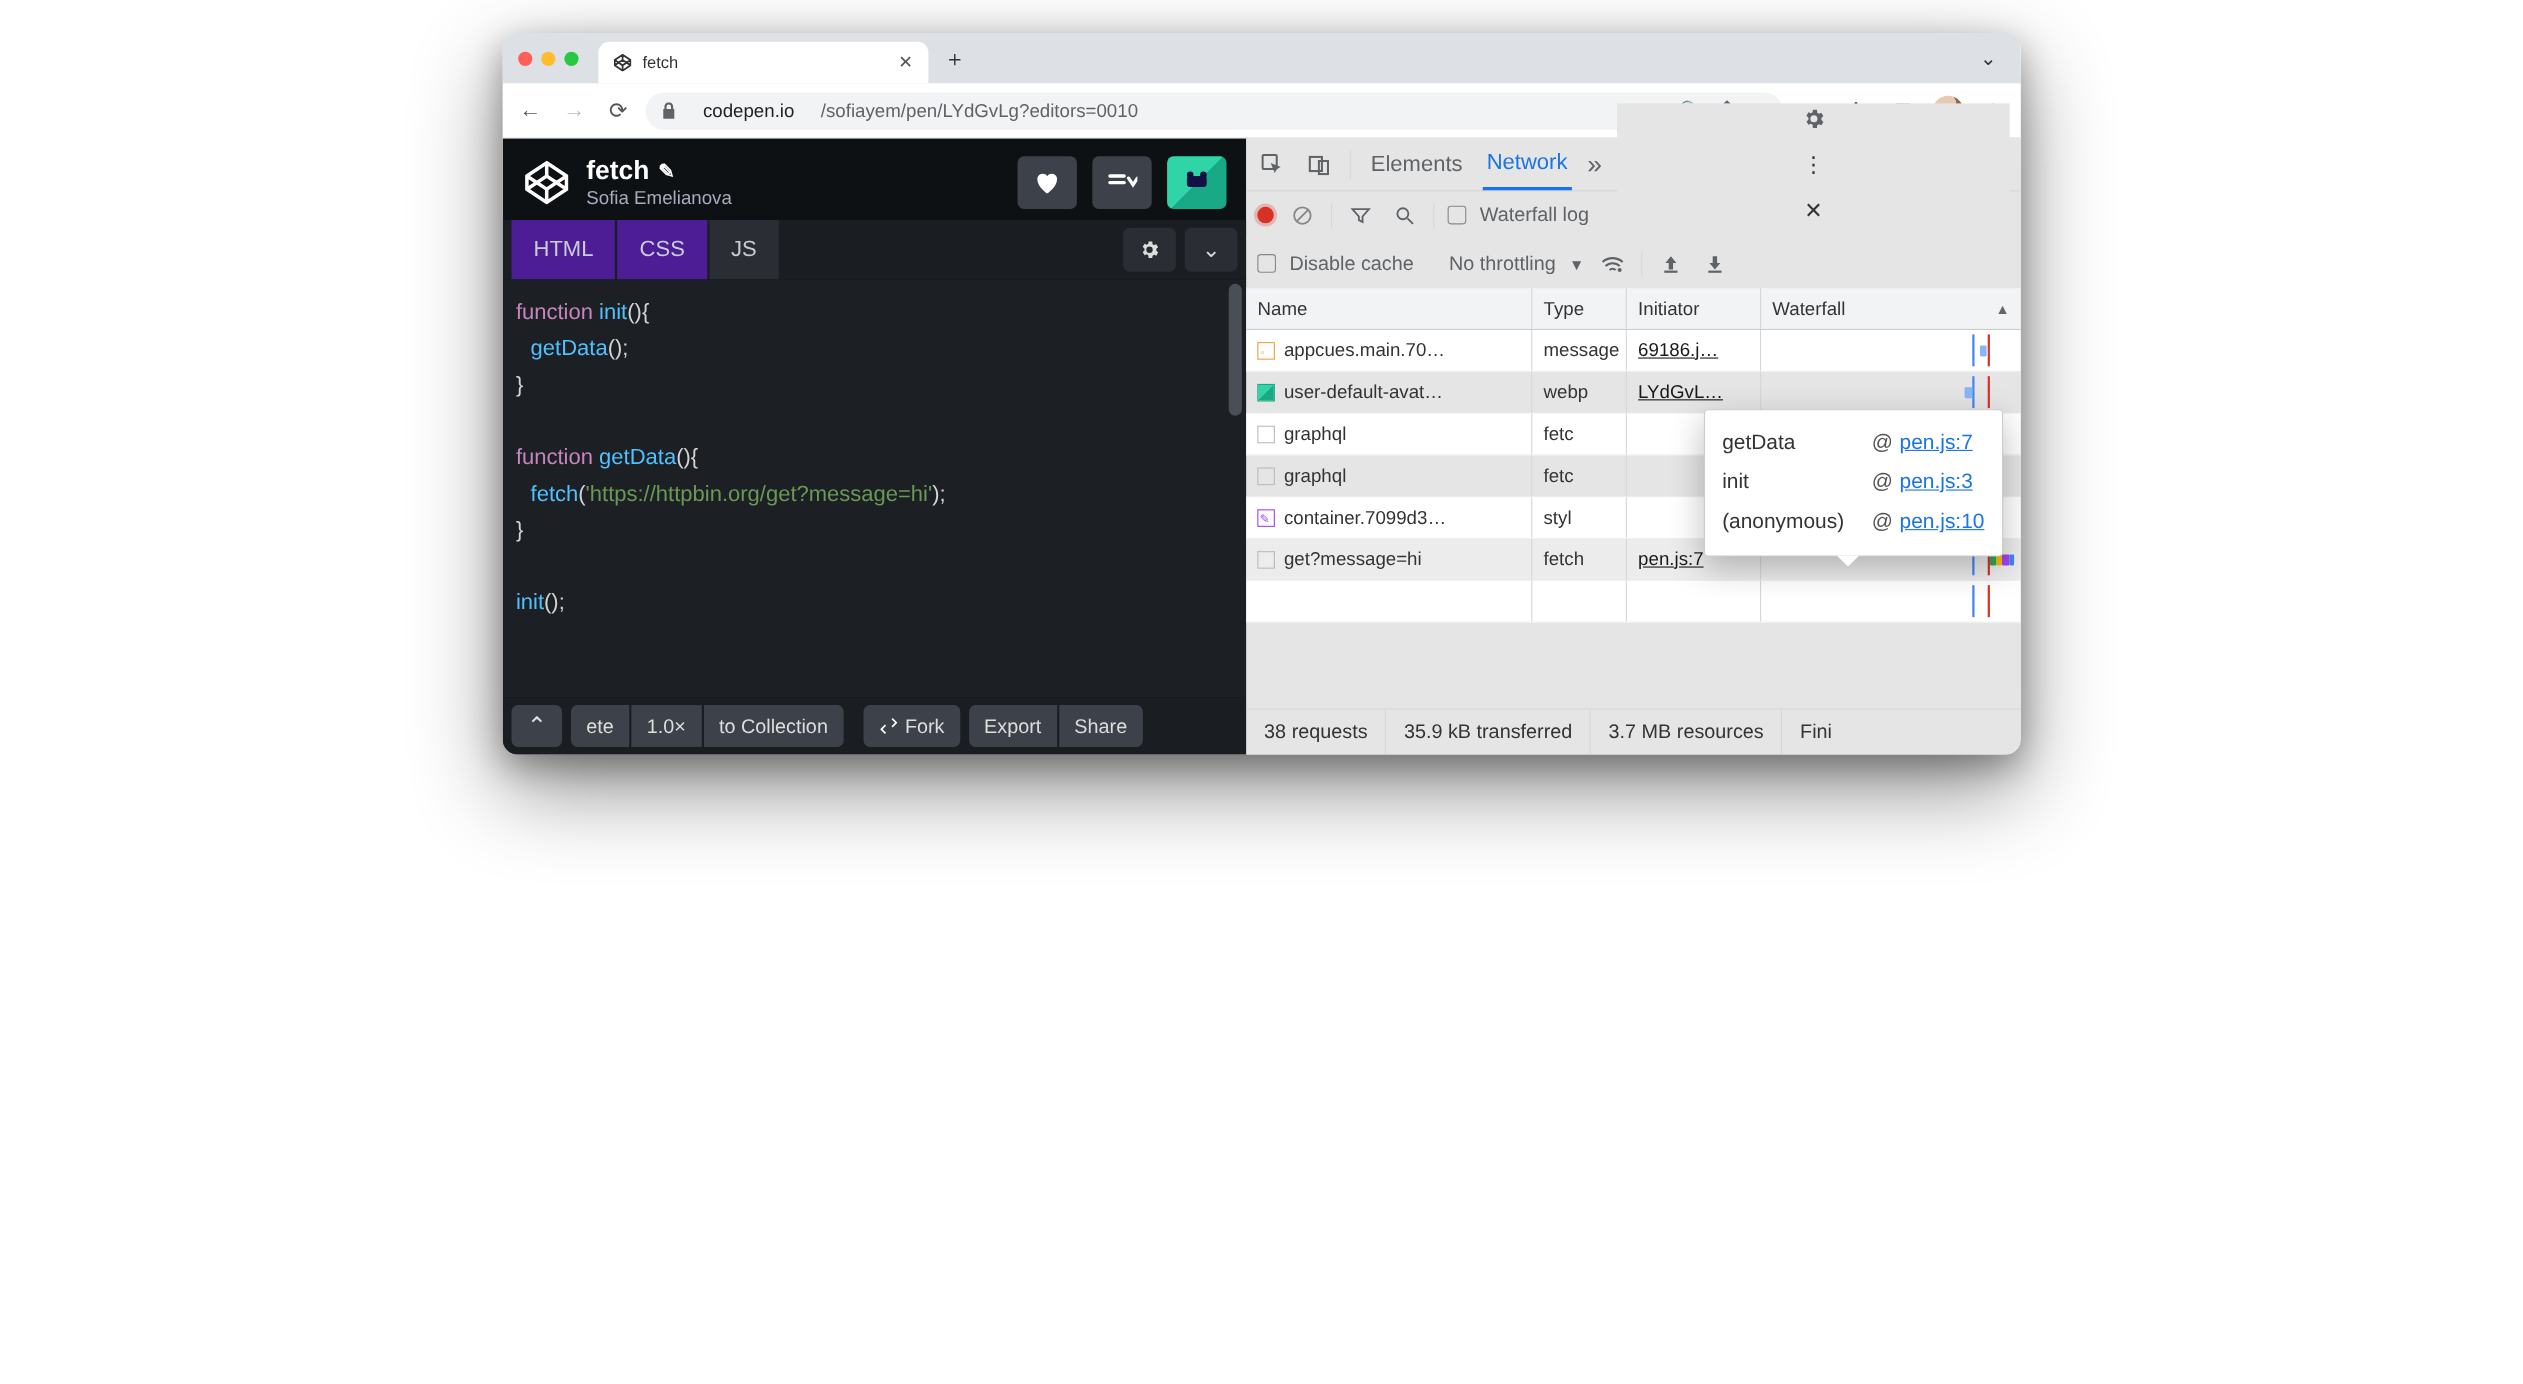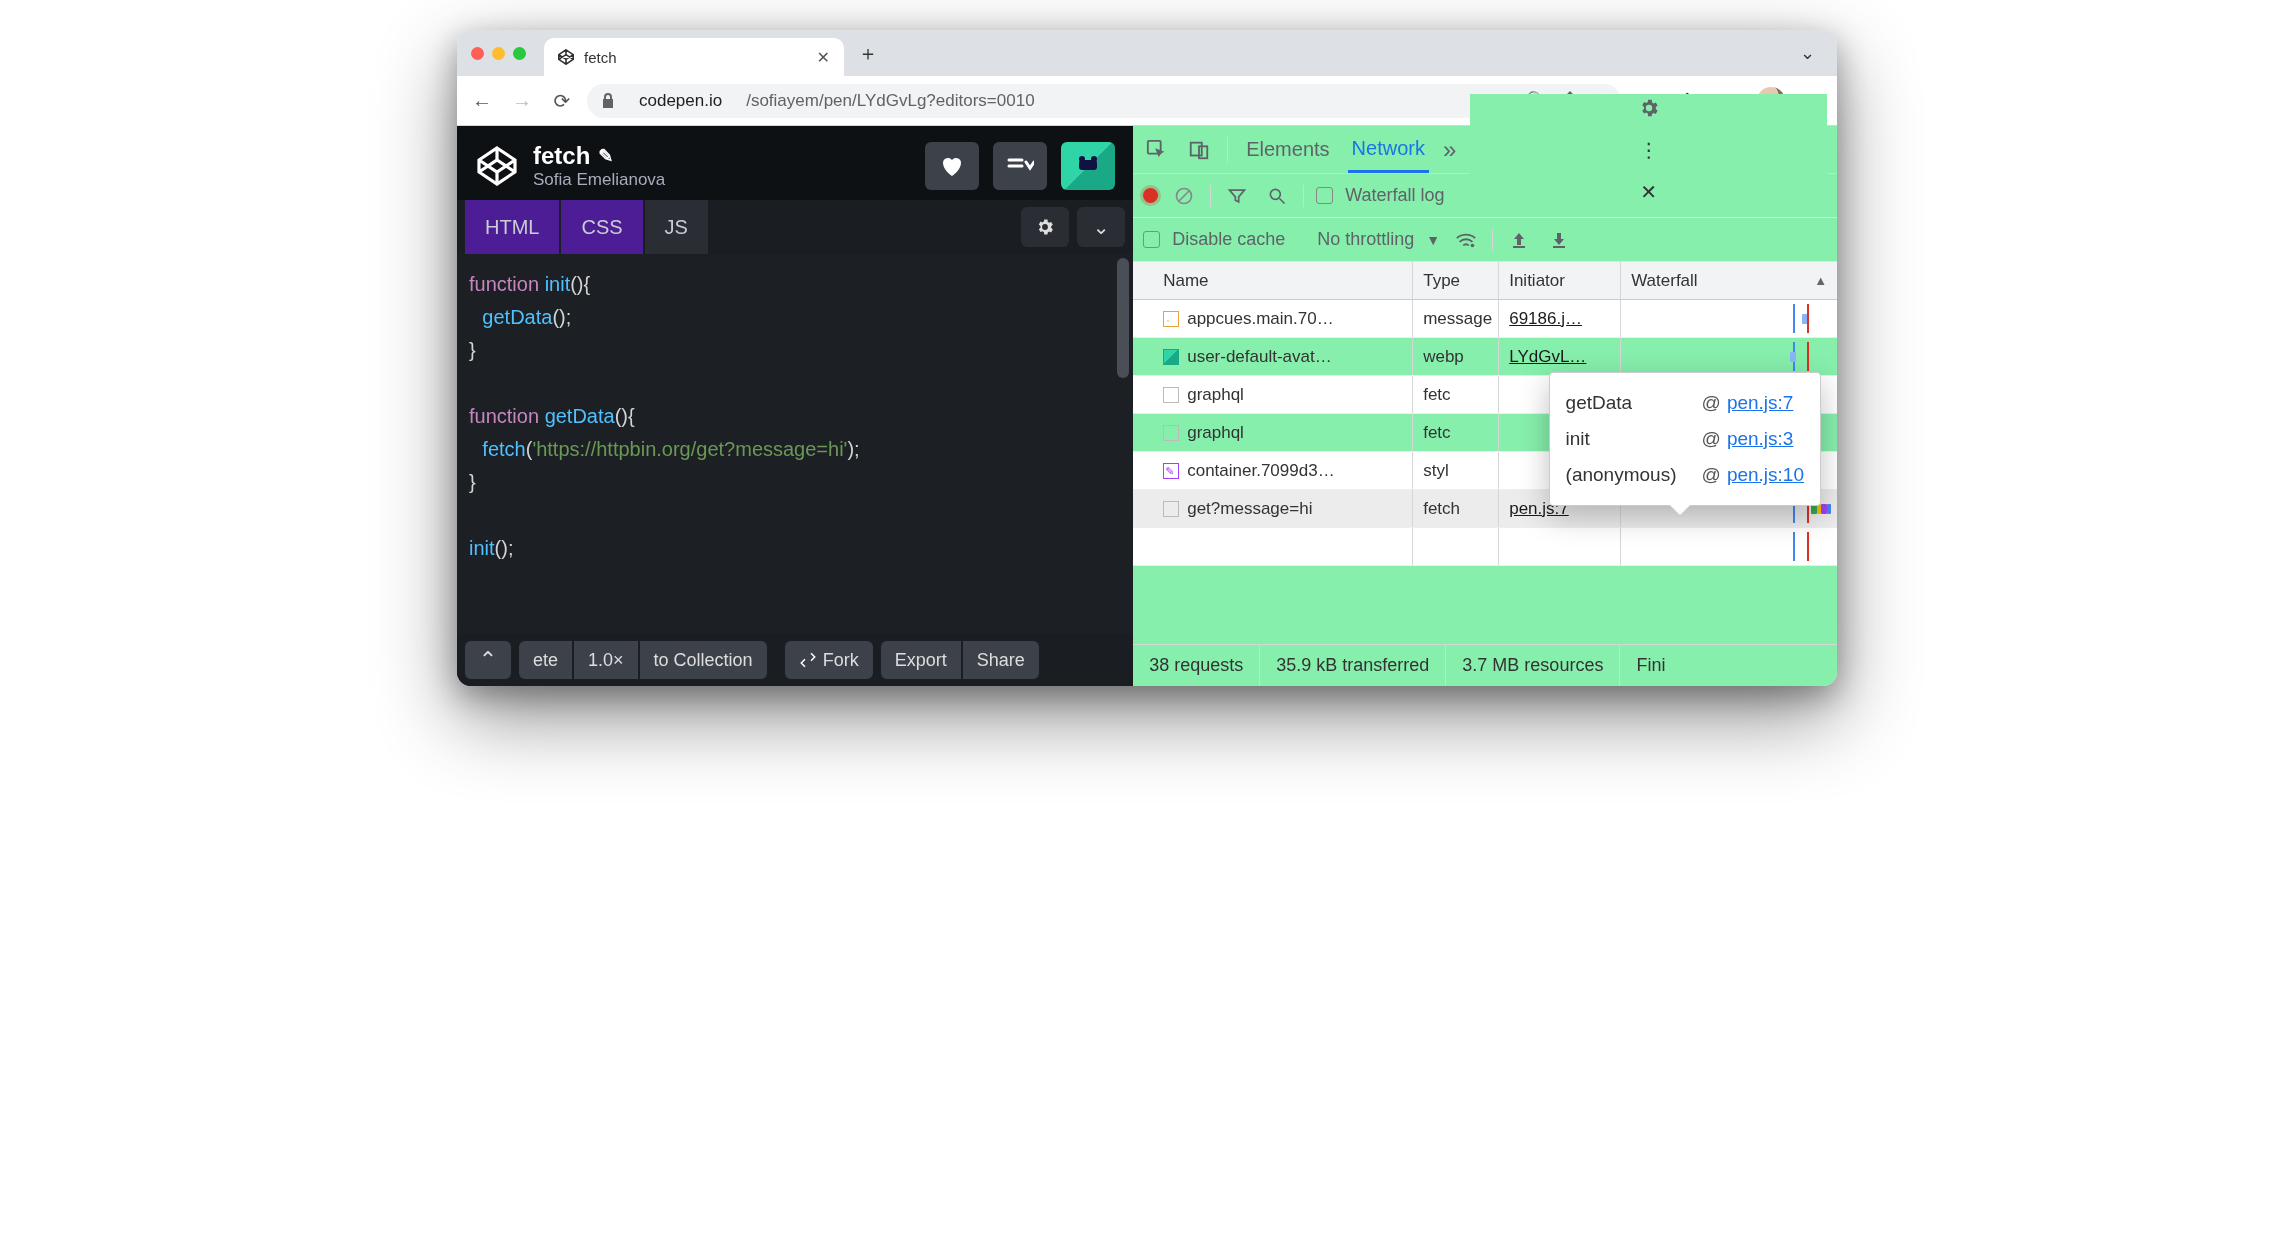--- a/index.html
+++ b/index.html
@@ -53,21 +53,21 @@
   }
   .url-pill .host{color:#202124;}
   .url-right{ margin-left:auto; display:flex; gap:14px; color:#5f6368; }
   .toolbar-icons{ display:flex; gap:12px; align-items:center; }
   .toolbar-icons .ib{font-size:18px;}
   .avatar{ width:28px;height:28px;border-radius:50%; background: radial-gradient(circle at 40% 30%, #e6c9b0 0 40%, #8a6a55 41% 100%); }
 
   
   .content { display:flex; height: 560px; }
   .left { flex: 0 0 49%; background:#0e1114; color:#ddd; display:flex; flex-direction:column; position:relative; }
-  .right { flex:1; background:#86efac; display:flex; flex-direction:column; font-size:17px; color:#333; position:relative; }
+  .right { flex:1; background:#e5e5e5; display:flex; flex-direction:column; font-size:17px; color:#333; position:relative; }
 
   
   .cp-header{ display:flex; align-items:center; gap:14px; padding:16px 18px 10px 18px; }
   .cp-logo{ width:44px; height:44px; display:flex; align-items:center; justify-content:center; }
   .cp-logo svg{width:40px;height:40px;}
   .cp-title{ display:flex; flex-direction:column; }
   .cp-title .t{ font-size:24px; font-weight:700; color:#fff; display:flex; align-items:center; gap:8px;}
   .cp-title .a{ font-size:17px; color:#aab; }
   .cp-header .sp{flex:1;}
   .cp-btn{ width:54px; height:48px; background:#3d424a; border-radius:6px; display:flex; align-items:center; justify-content:center; color:#fff; font-size:22px;}
@@ -112,21 +112,21 @@
   .rec{ width:15px; height:15px; background:#d93025; border-radius:50%; box-shadow:0 0 0 3px rgba(217,48,37,0.25); }
   .chk{ width:17px; height:17px; border:1.5px solid #888; border-radius:3px; display:inline-block; }
   .dt-row .sep{ width:1px; height:22px; background:#d6d6d6; }
   .caret-down{ font-size:14px; }
 
   
   .net { flex:1; display:flex; flex-direction:column; position:relative; }
   .net-head, .net-row { display:flex; align-items:center; height:38px; }
   .net-head { background:#f1f3f4; border-bottom:1px solid #ccc; font-size:17px; color:#333; }
   .col { padding:0 10px; border-right:1px solid #d6d6d6; height:100%; display:flex; align-items:center; overflow:hidden; white-space:nowrap; }
-  .c-name{ flex: 0 0 260px; gap:8px;margin-left:20px; }
+  .c-name{ flex: 0 0 260px; gap:8px; }
   .c-type{ flex: 0 0 86px; }
   .c-init{ flex: 0 0 122px; }
   .c-wf  { flex: 1; border-right:none; position:relative; }
   .net-row{ border-bottom:1px solid #eee; font-size:17px; }
   .net-row:nth-child(odd){ background:#fff; }
   .net-row.sel{ background:#ececec; }
   .ficon{ width:16px; height:16px; border:1px solid; display:inline-block; flex-shrink:0; }
   .fi-script{ border-color:#e8a33d; } .fi-script::after{content:"◦"; font-size:10px; color:#e8a33d; position:relative; left:2px; top:-3px;}
   .fi-img{ border-color:#1aa986; background:linear-gradient(135deg,#2fd4a7 0 50%,#1aa986 50% 100%); }
   .fi-doc{ border-color:#bbb; }

